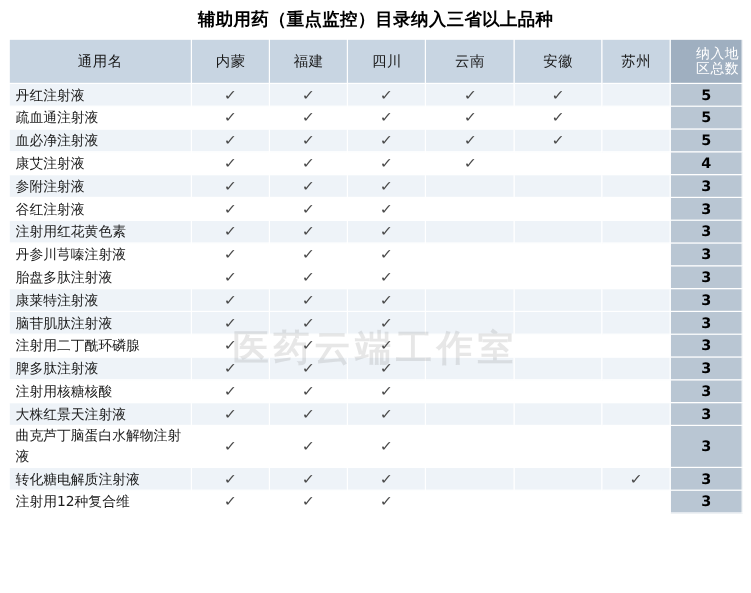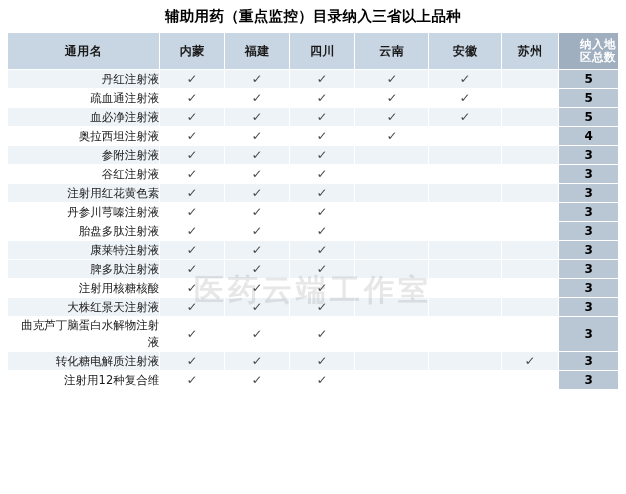--- a/index.html
+++ b/index.html
@@ -37,21 +37,21 @@
   }
   th, td {
     border: 1px solid #ffffff;
     font-size: 11.5px;
     color: #1b1b1b;
     text-align: center;
     font-family: "DejaVu Sans", "Liberation Sans", sans-serif;
   }
   thead th {
     background: #c8d5e2;
-    font-weight: bold;
+    font-weight: normal;
     height: 34px;
     color: #1a1a1a;
     font-size: 12px;
     letter-spacing: 0.5px;
   }
   thead th.namecol {
     background: #c8d5e2;
   }
   thead th.total {
     background: #9fafc0;
@@ -60,21 +60,21 @@
     line-height: 13px;
     padding-left: 20px;
   }
   tbody tr td {
     height: 18px;
     padding: 0;
   }
   tbody tr.odd td { background: #eef3f8; }
   tbody tr.even td { background: #ffffff; }
   td.name {
-    text-align: right;
+    text-align: left;
     padding-left: 5px;
     font-size: 11.5px;
     line-height: 13px;
     white-space: normal;
   }
   td.tot {
     background: #b9c6d3 !important;
     font-weight: bold;
     color: #000000;
     font-size: 12px;
@@ -155,21 +155,21 @@
           <td class="name">血必净注射液</td>
           <td><span class="chk">✓</span></td>
           <td><span class="chk">✓</span></td>
           <td><span class="chk">✓</span></td>
           <td><span class="chk">✓</span></td>
           <td><span class="chk">✓</span></td>
           <td></td>
           <td class="tot">5</td>
         </tr>
         <tr class="even">
-          <td class="name">奥拉西坦注射液</td>
+          <td class="name">康艾注射液</td>
           <td><span class="chk">✓</span></td>
           <td><span class="chk">✓</span></td>
           <td><span class="chk">✓</span></td>
           <td><span class="chk">✓</span></td>
           <td></td>
           <td></td>
           <td class="tot">4</td>
         </tr>
         <tr class="odd">
           <td class="name">参附注射液</td>
@@ -216,20 +216,40 @@
           <td><span class="chk">✓</span></td>
           <td><span class="chk">✓</span></td>
           <td><span class="chk">✓</span></td>
           <td></td>
           <td></td>
           <td></td>
           <td class="tot">3</td>
         </tr>
         <tr class="odd">
           <td class="name">康莱特注射液</td>
+          <td><span class="chk">✓</span></td>
+          <td><span class="chk">✓</span></td>
+          <td><span class="chk">✓</span></td>
+          <td></td>
+          <td></td>
+          <td></td>
+          <td class="tot">3</td>
+        </tr>
+        <tr class="odd">
+          <td class="name">脑苷肌肽注射液</td>
+          <td><span class="chk">✓</span></td>
+          <td><span class="chk">✓</span></td>
+          <td><span class="chk">✓</span></td>
+          <td></td>
+          <td></td>
+          <td></td>
+          <td class="tot">3</td>
+        </tr>
+        <tr class="even">
+          <td class="name">注射用二丁酰环磷腺</td>
           <td><span class="chk">✓</span></td>
           <td><span class="chk">✓</span></td>
           <td><span class="chk">✓</span></td>
           <td></td>
           <td></td>
           <td></td>
           <td class="tot">3</td>
         </tr>
         <tr class="odd">
           <td class="name">脾多肽注射液</td>

